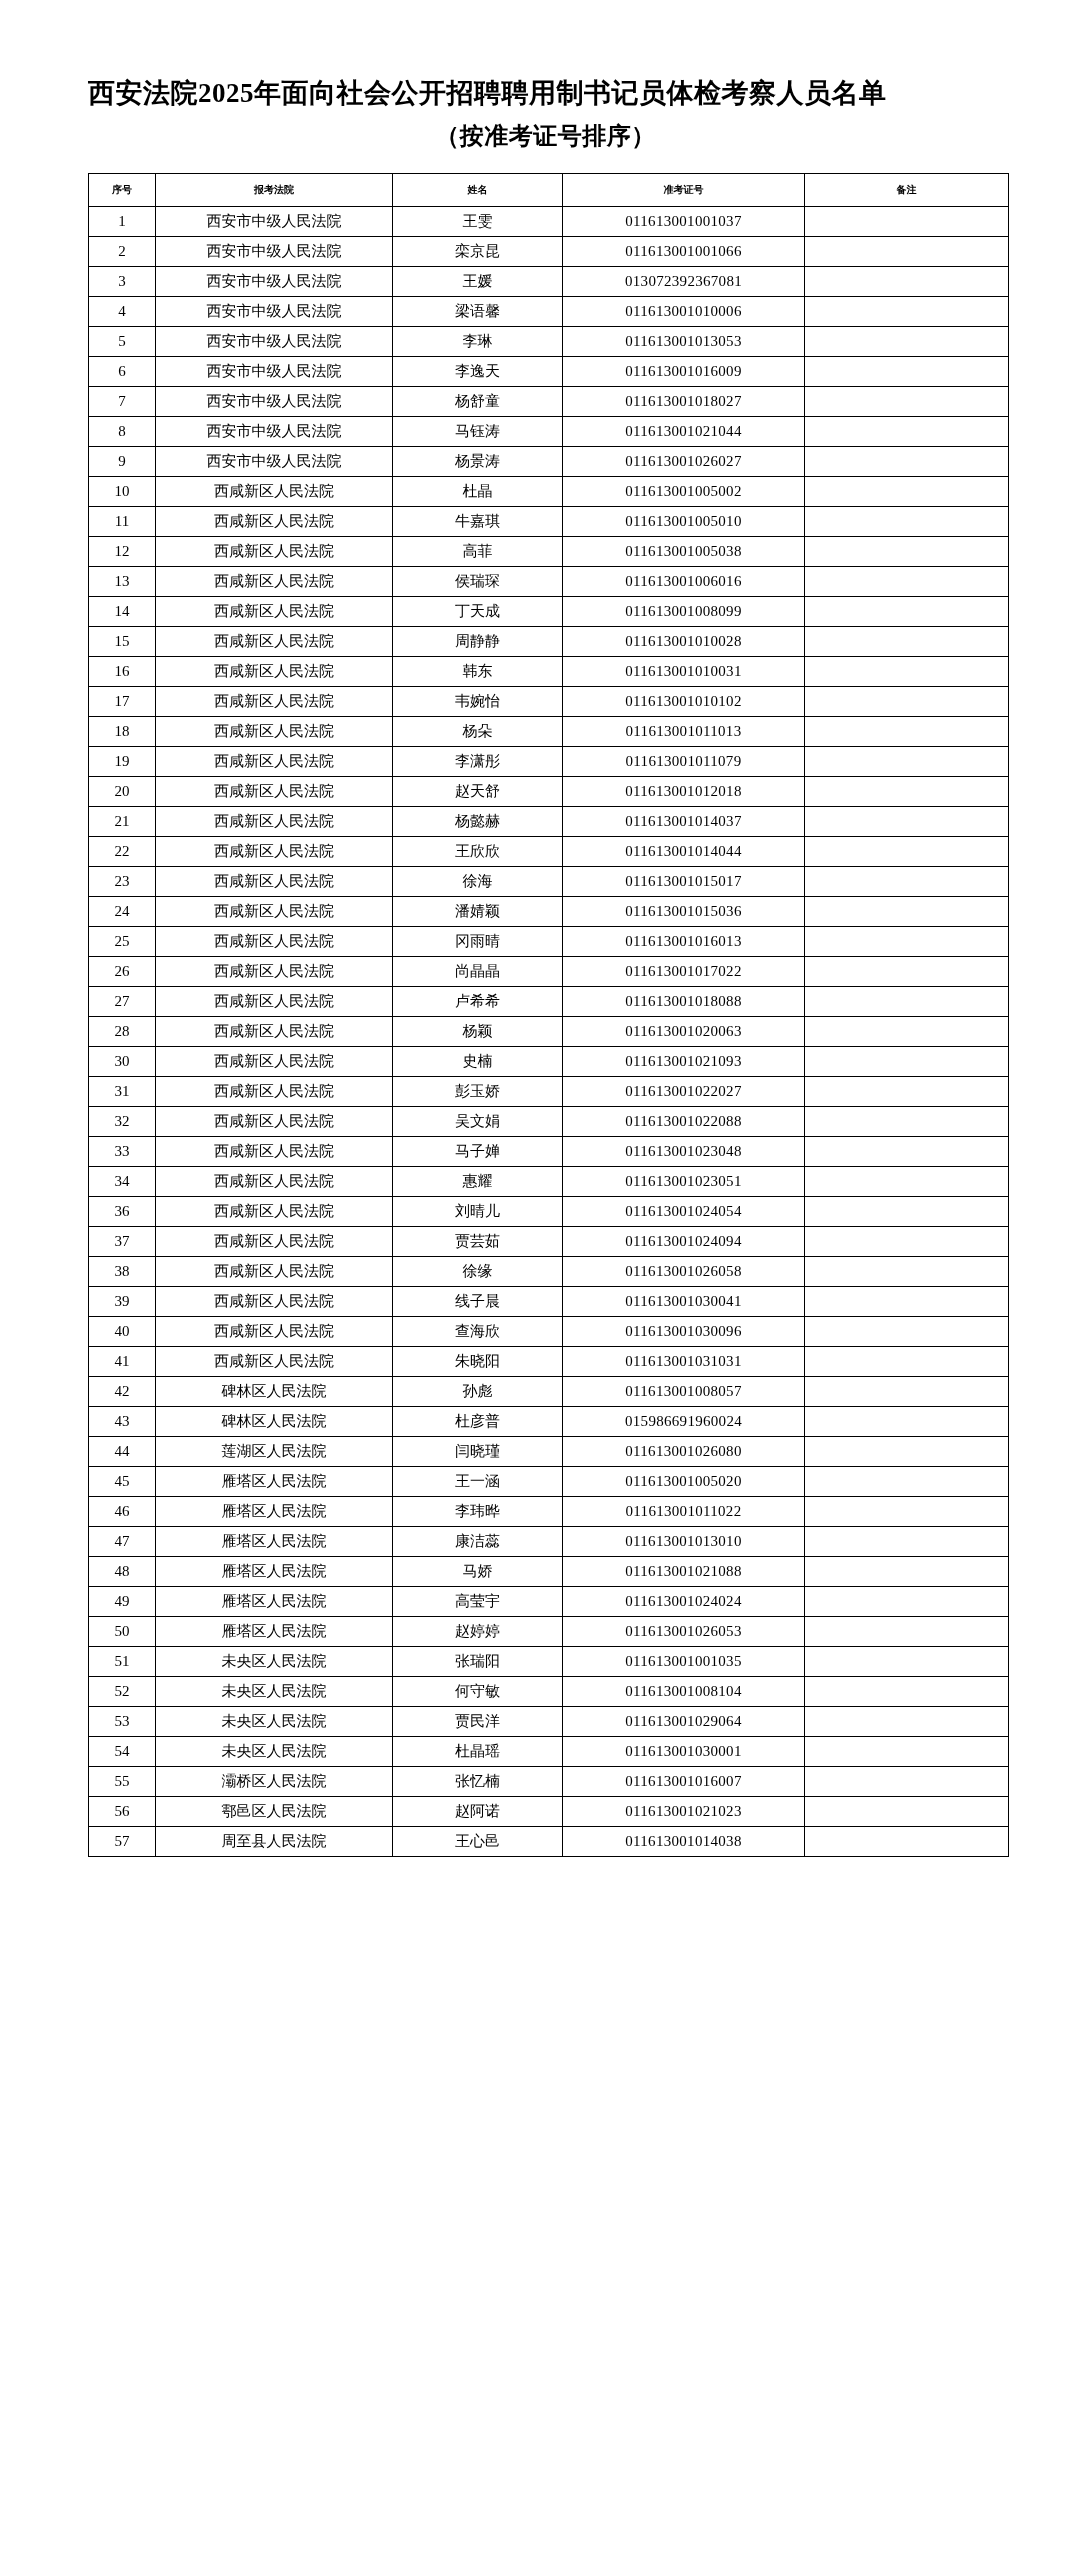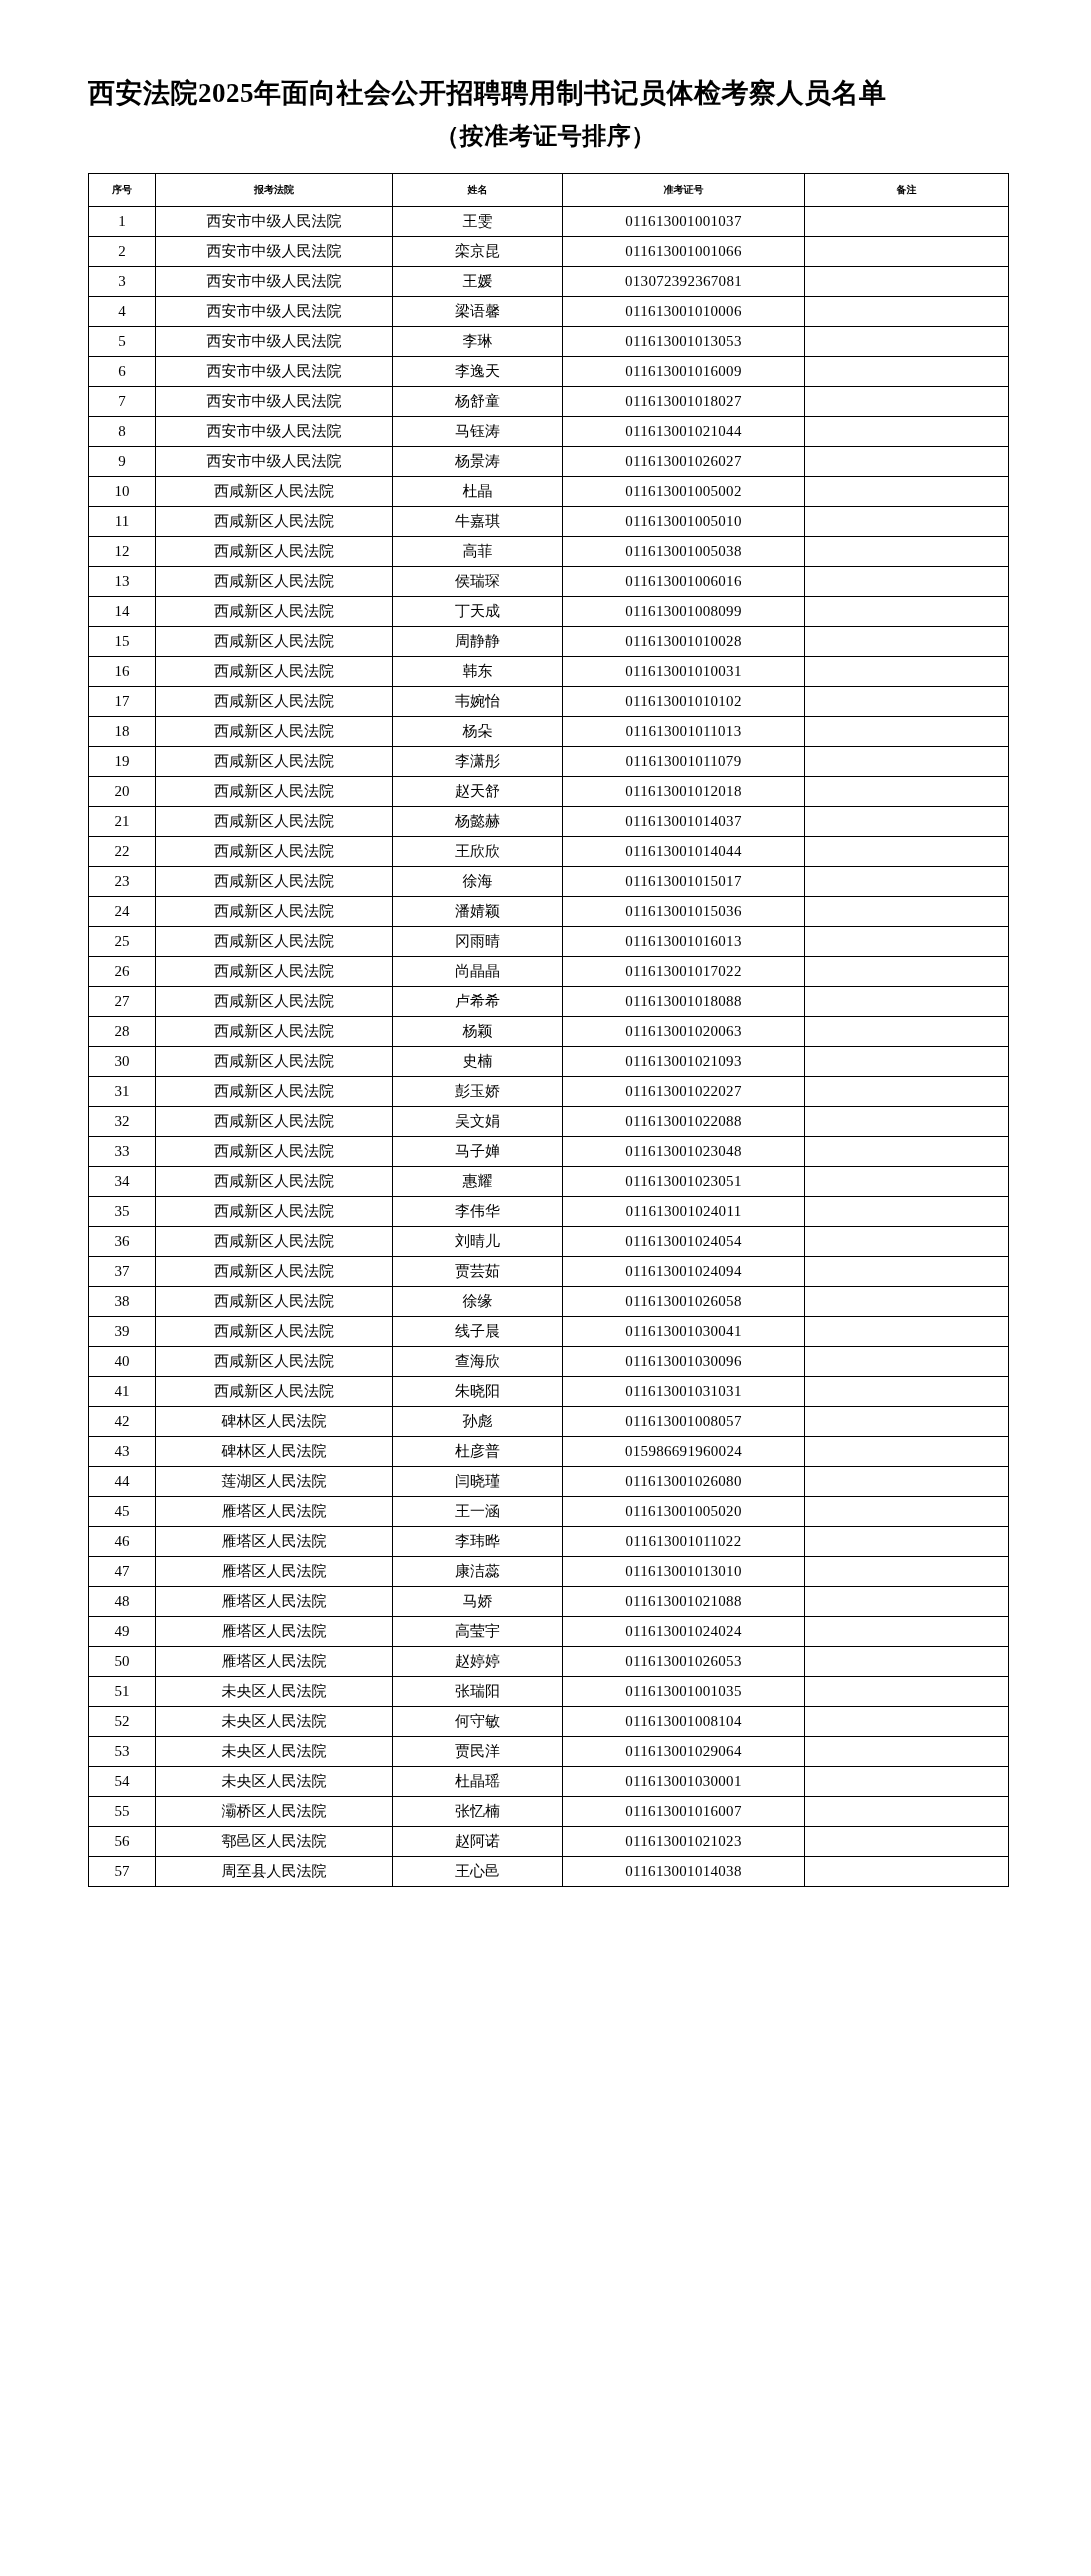--- a/index.html
+++ b/index.html
@@ -320,27 +320,20 @@
           <td class="remark"></td>
         </tr>
         <tr>
           <td class="index">34</td>
           <td class="court">西咸新区人民法院</td>
           <td class="name">惠耀</td>
           <td class="ticket">011613001023051</td>
           <td class="remark"></td>
         </tr>
         <tr>
-          <td class="index">35</td>
-          <td class="court">西咸新区人民法院</td>
-          <td class="name">李伟华</td>
-          <td class="ticket">011613001024011</td>
-          <td class="remark"></td>
-        </tr>
-        <tr>
           <td class="index">36</td>
           <td class="court">西咸新区人民法院</td>
           <td class="name">刘晴儿</td>
           <td class="ticket">011613001024054</td>
           <td class="remark"></td>
         </tr>
         <tr>
           <td class="index">37</td>
           <td class="court">西咸新区人民法院</td>
           <td class="name">贾芸茹</td>

